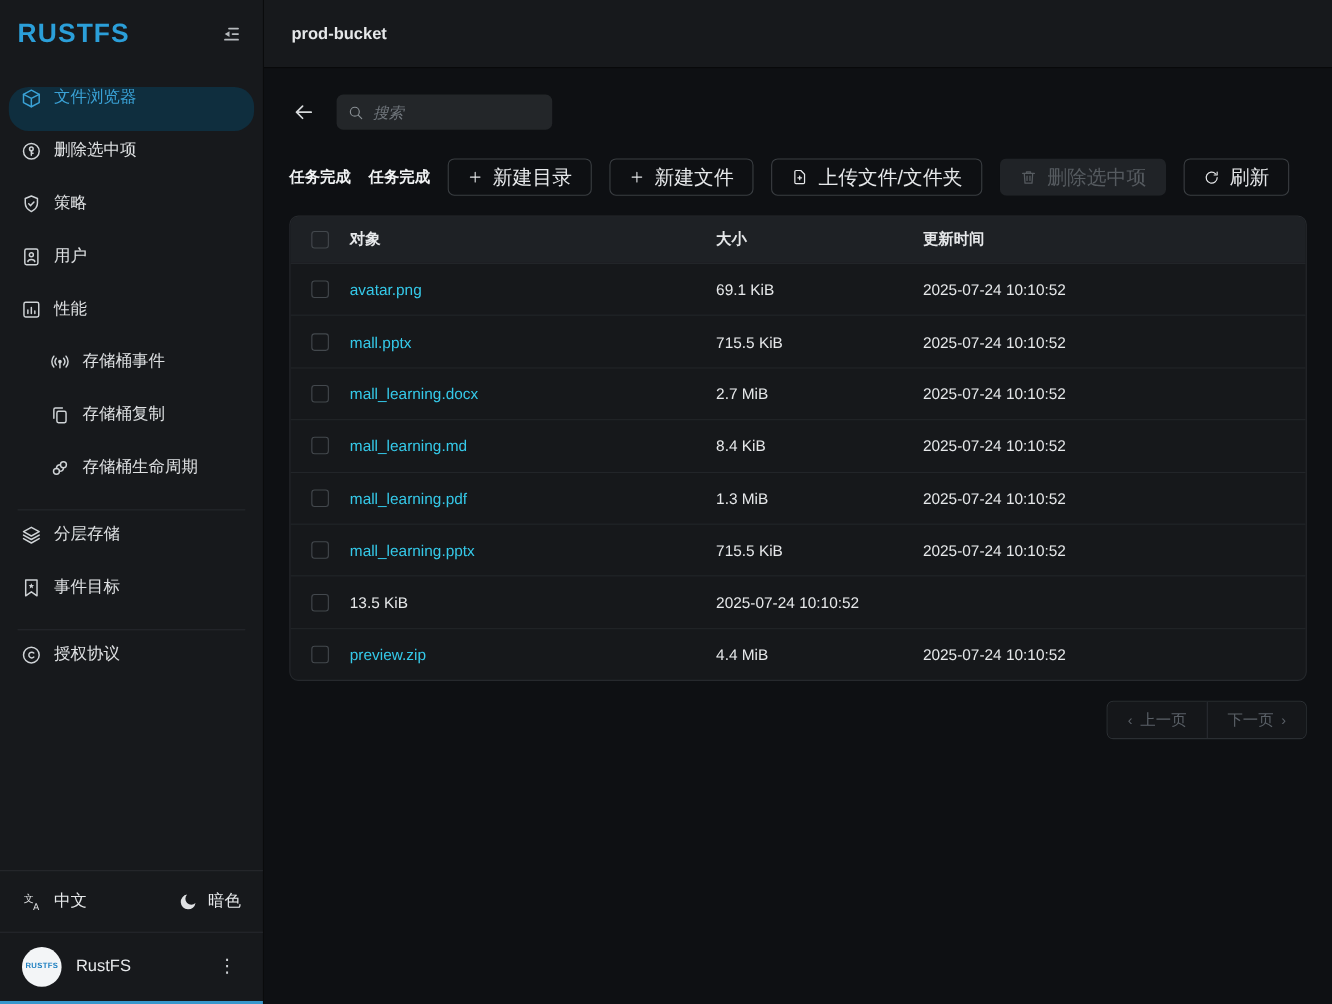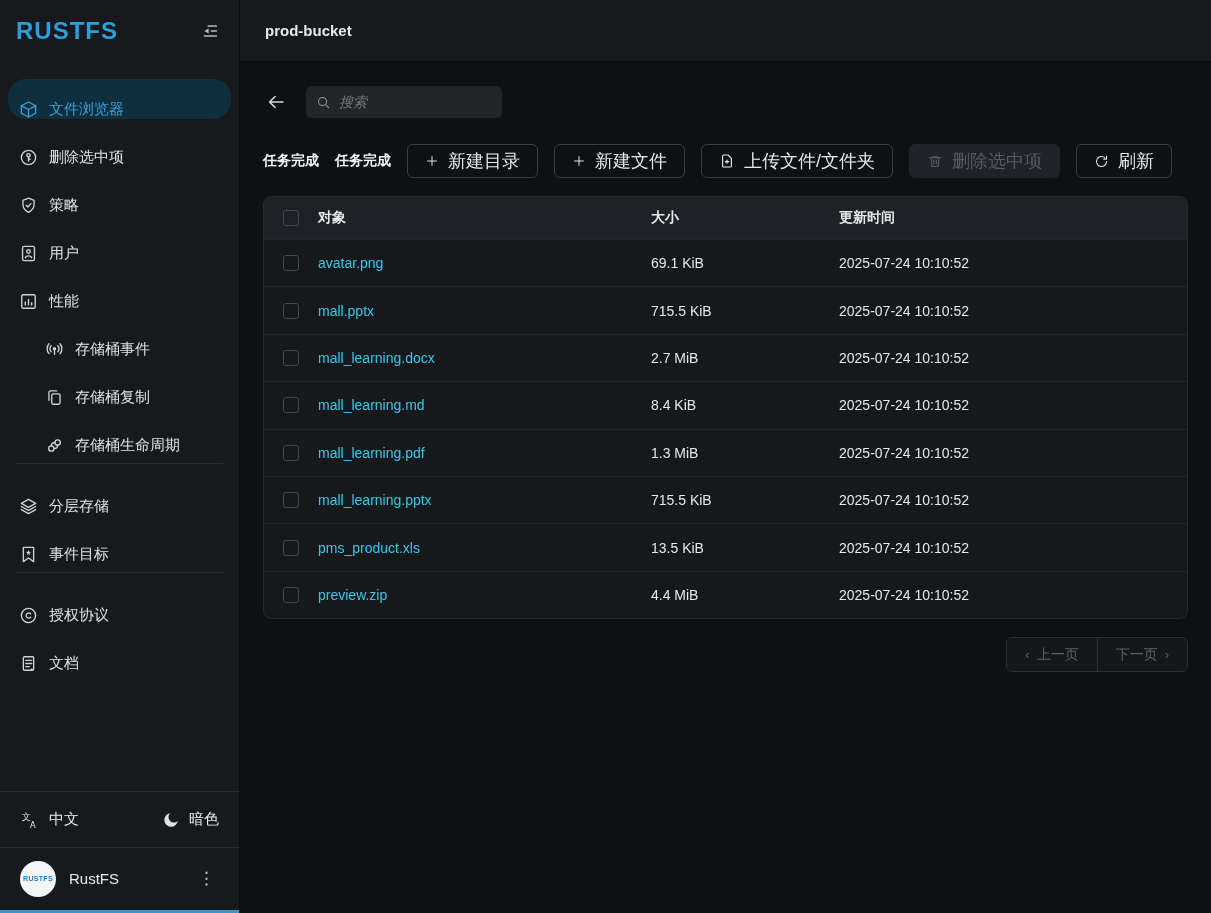--- a/index.html
+++ b/index.html
@@ -15,21 +15,21 @@
   }
   svg{display:block;}
   
   .sidebar{width:240px; min-width:240px; background:var(--panel);
     border-right:1px solid #0a0b0c; display:flex; flex-direction:column; position:relative;}
   .logo-row{height:62px; min-height:62px; display:flex; align-items:center;
     justify-content:space-between; padding:0 18px 0 16px;}
   .logo{color:var(--accent); font-size:24px; font-weight:bold; letter-spacing:1px;}
   .collapse-btn{color:#b6babd; cursor:pointer;}
   .nav{padding:17px 8px 0;}
-  .nav-item{height:40px; margin-bottom:8px; display:flex; align-items:flex-end; gap:11px;
+  .nav-item{height:40px; margin-bottom:8px; display:flex; align-items:flex-start; gap:11px;
     padding:0 10px; border-radius:18px; font-size:15px; color:#dfe1e3; cursor:pointer;}
   .nav-item .ic{width:20px; height:20px; display:flex; align-items:center; justify-content:center; color:#cfd3d6;}
   .nav-item.active{background:var(--active-bg); color:var(--active-fg);}
   .nav-item.active .ic{color:var(--active-fg);}
   .nav-item.sub{padding-left:36px;}
   .nav-item .chev{margin-left:auto; color:#cfd3d6;}
   .nav-divider{height:1px; background:var(--line); margin:4px 8px 12px;}
   .sidebar-bottom{margin-top:auto;}
   .lang-row{border-top:1px solid var(--line); height:56px; display:flex; align-items:center;
     justify-content:space-between; padding:0 20px; font-size:15px;}
@@ -207,29 +207,20 @@
   <div class="nav-item">
     <span class="ic">
           <svg width="19" height="19" viewBox="0 0 24 24" fill="none" stroke="currentColor" stroke-width="1.7" stroke-linecap="round" stroke-linejoin="round">
             <circle cx="12" cy="12" r="9"></circle>
             <path d="M14.8 9.7a3.3 3.3 0 1 0 0 4.6"></path>
           </svg>
         </span>
     <span class="lbl">授权协议</span>
   </div>
 
-  <div class="nav-item">
-    <span class="ic">
-          <svg width="19" height="19" viewBox="0 0 24 24" fill="none" stroke="currentColor" stroke-width="1.7" stroke-linecap="round" stroke-linejoin="round">
-            <rect x="5.5" y="3.5" width="13" height="17" rx="1.5"></rect>
-            <path d="M8.5 8H16M8.5 12H16M8.5 16h4.5M15 20.5l1.5-1.5"></path>
-          </svg>
-        </span>
-    <span class="lbl">文档</span>
-  </div>
 </nav>
 
   <div class="sidebar-bottom">
     <div class="lang-row">
       <span class="lang-group">
         <span class="ic">
             <svg width="20" height="20" viewBox="0 0 24 24" fill="currentColor">
               <text x="2" y="12" font-size="11" font-family="DejaVu Sans">文</text>
               <text x="12" y="21" font-size="10" font-family="DejaVu Sans">A</text>
             </svg>
@@ -391,21 +382,20 @@
             </span>
     <span class="link">mall_learning.pptx</span>
     <span>715.5 KiB</span>
     <span>2025-07-24 10:10:52</span>
   </div>
 
   <div class="trow">
     <span class="cb-cell">
               <span class="checkbox"></span>
             </span>
-    <span class="link">pms_product.xls</span>
     <span>13.5 KiB</span>
     <span>2025-07-24 10:10:52</span>
   </div>
 
   <div class="trow">
     <span class="cb-cell">
               <span class="checkbox"></span>
             </span>
     <span class="link">preview.zip</span>
     <span>4.4 MiB</span>

